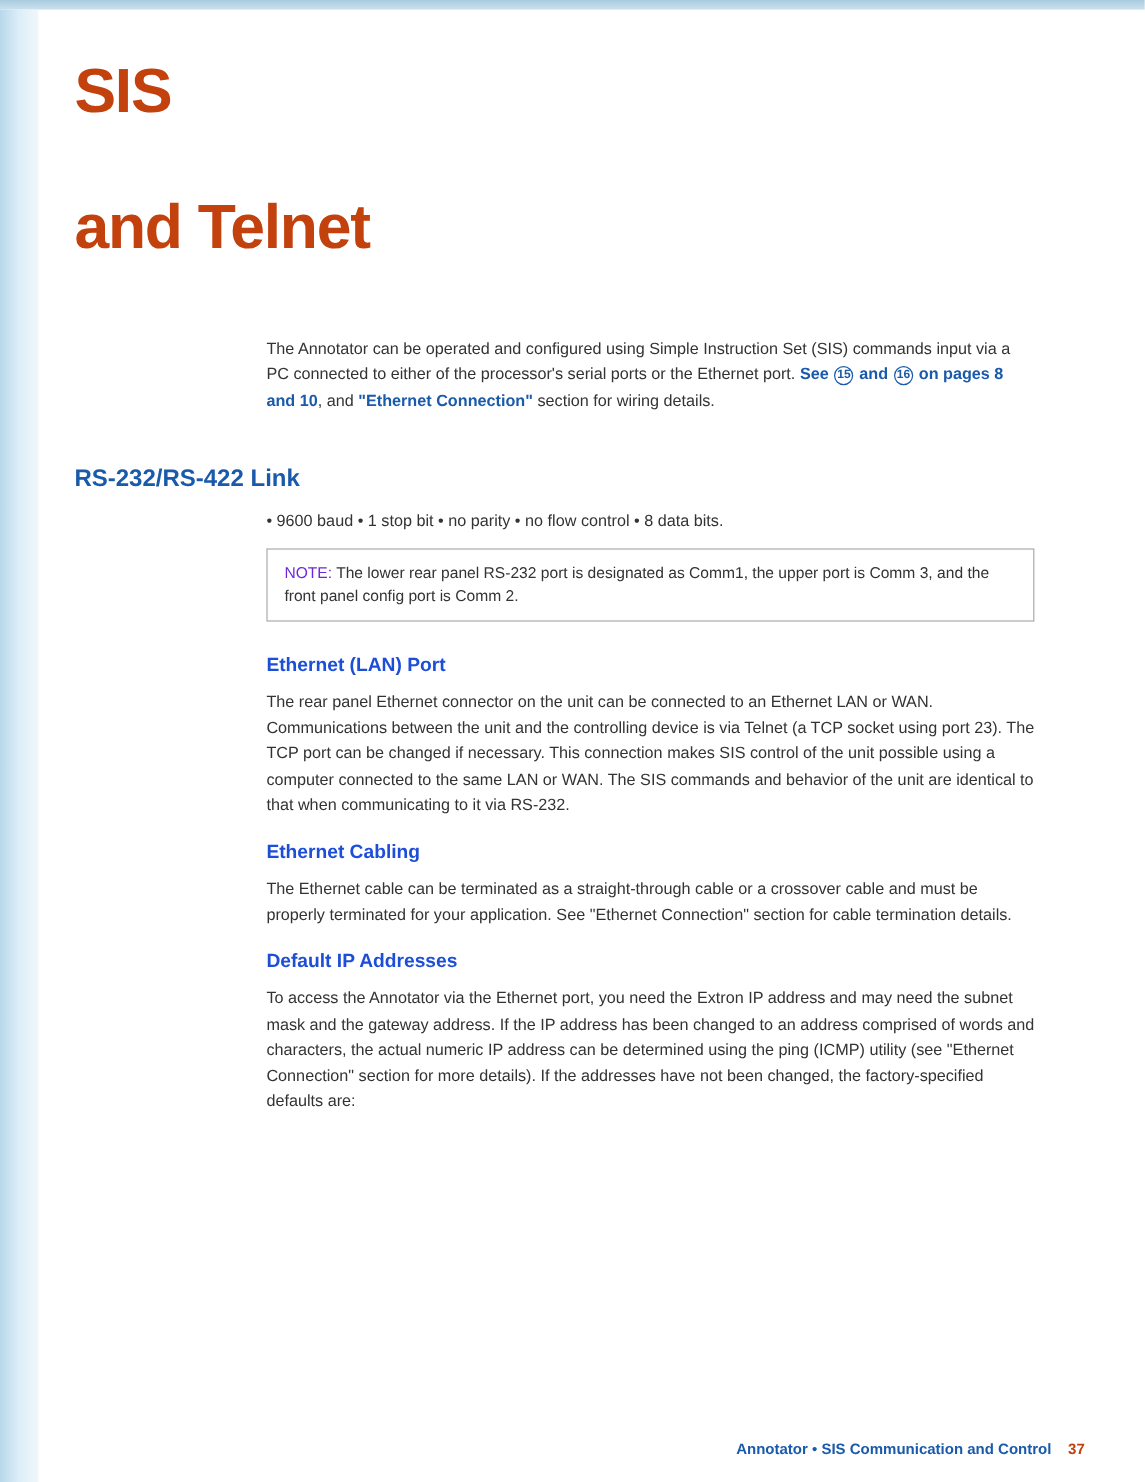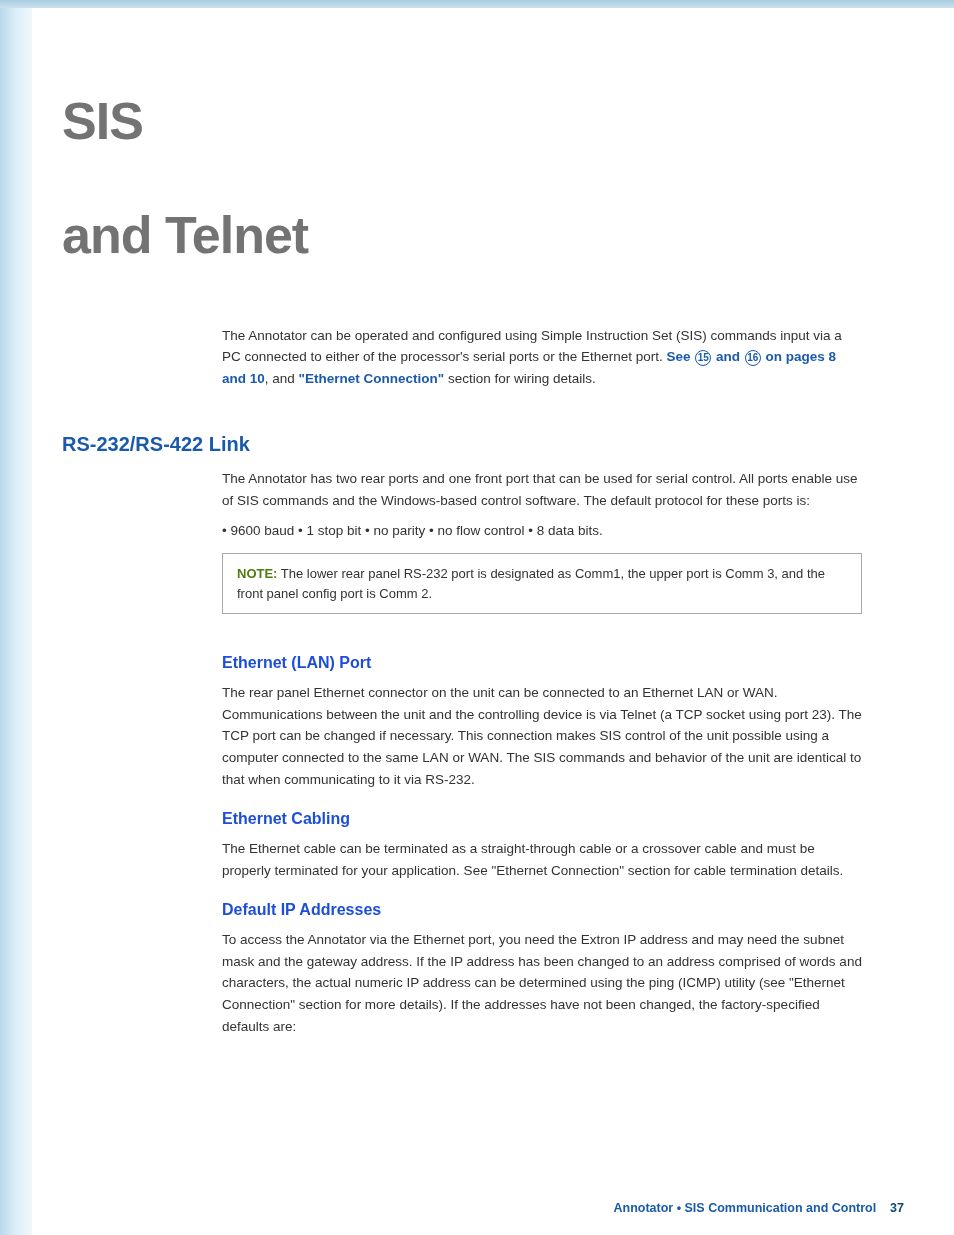--- a/index.html
+++ b/index.html
@@ -34,26 +34,25 @@
 
     .page-content {
       margin-left: 32px;
       padding: 40px 50px 60px 30px;
     }
 
     
     .page-title {
       font-size: 52px;
       font-weight: 900;
-      color: #737373;
+      color: #c2410c;
       line-height: 1.1;
       margin-bottom: 60px;
       font-family: Arial, Helvetica, sans-serif;
       letter-spacing: -1px;
-      margin-top: 45px;
     }
 
     
     .body-text {
       margin-left: 160px;
       max-width: 640px;
     }
 
     .intro-paragraph {
       font-size: 13.5px;
@@ -86,21 +85,21 @@
     
     .section-heading {
       font-size: 20px;
       font-weight: bold;
       color: #1a5aaa;
       margin-bottom: 12px;
       margin-left: 0;
     }
 
     .section-wrapper {
-      margin-bottom: 40px;
+      margin-bottom: 28px;
     }
 
     .section-wrapper .body-text p {
       font-size: 13.5px;
       line-height: 1.6;
       color: #333;
       margin-bottom: 8px;
     }
 
     .bullet-list {
@@ -114,22 +113,22 @@
     .note-box {
       border: 1.5px solid #aaaaaa;
       padding: 10px 14px;
       margin: 12px 0;
       font-size: 13px;
       line-height: 1.5;
       color: #333;
     }
 
     .note-box .note-label {
-      font-weight: bold;
-      color: #4d7c0f;
+      font-weight: normal;
+      color: #6d28d9;
     }
 
     .see-link {
       font-size: 13.5px;
       color: #1a5aaa;
       font-weight: bold;
       text-decoration: none;
       display: block;
       margin: 8px 0 20px 0;
     }
@@ -138,21 +137,21 @@
     .page-footer {
       position: absolute;
       bottom: 20px;
       right: 50px;
       font-size: 12.5px;
       color: #1a5aaa;
       font-weight: bold;
     }
 
     .page-footer .page-num {
-      color: #0c4a6e;
+      color: #c2410c;
       font-weight: bold;
     }
 
     .ethernet-section {
       margin-bottom: 0;
     }
 
     .ethernet-section .body-text {
       margin-left: 160px;
     }
@@ -192,21 +191,20 @@
     <p class="intro-paragraph">
       <span>The Annotator can be operated and configured using Simple Instruction Set (SIS) commands input via a PC connected to either of the processor's serial ports or the Ethernet port. </span><span class="bold-link">See <span class="circled">15</span> and <span class="circled">16</span> on pages 8 and 10</span><span>, and </span><span class="bold-link">"Ethernet Connection"</span><span> section for wiring details.</span>
     </p>
   </div>
 
   <div class="section-wrapper">
     <div style="margin-left: 0px;">
       <h2 class="section-heading">RS-232/RS-422 Link</h2>
     </div>
     <div class="body-text">
-      <p>The Annotator has two rear ports and one front port that can be used for serial control. All ports enable use of SIS commands and the Windows-based control software. The default protocol for these ports is:</p>
       <p class="bullet-list">• 9600 baud • 1 stop bit • no parity • no flow control • 8 data bits.</p>
 
       <div class="note-box">
         <span class="note-label">NOTE:</span>
         <span> </span><span>The lower rear panel RS-232 port is designated as Comm1, the upper port is Comm 3, and the front panel config port is Comm 2.</span>
       </div>
 
     </div>
   </div>
 

